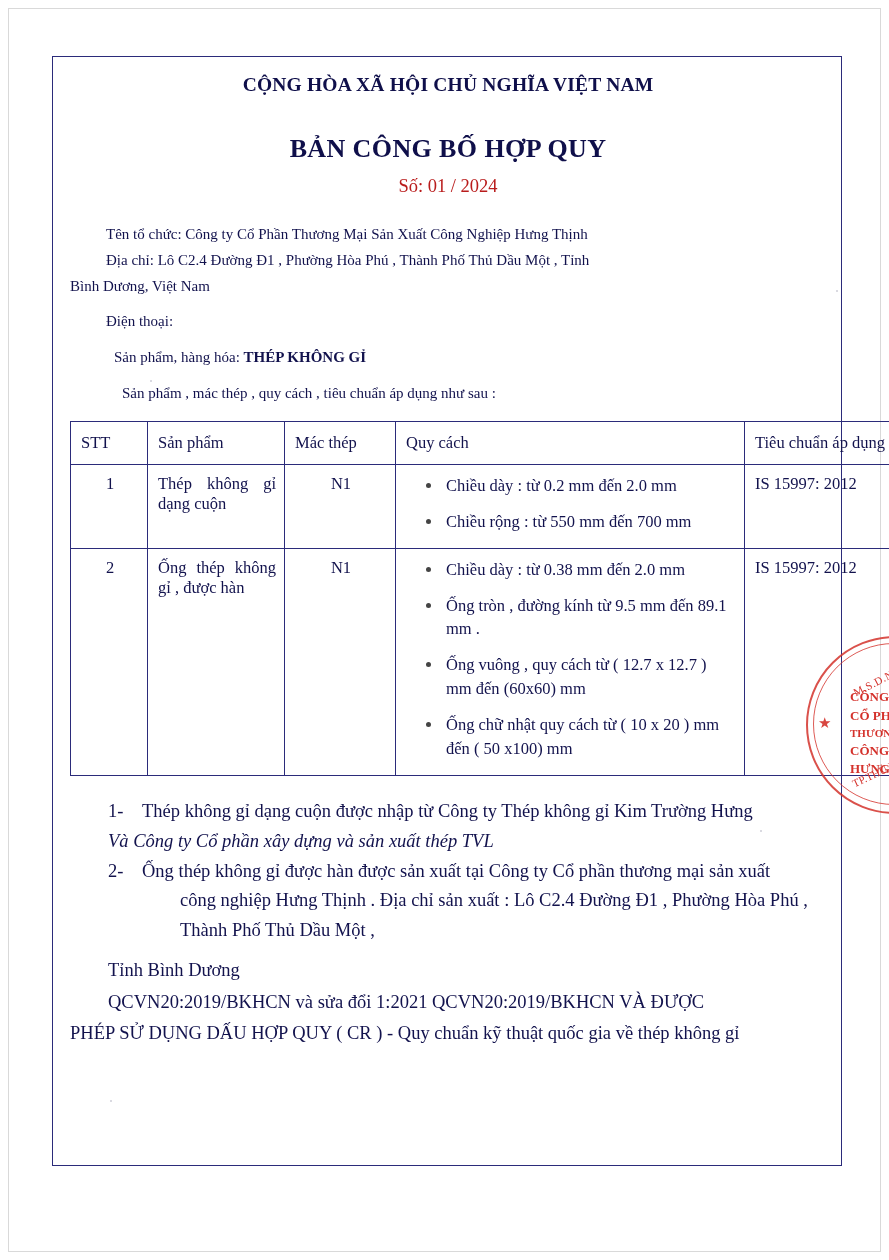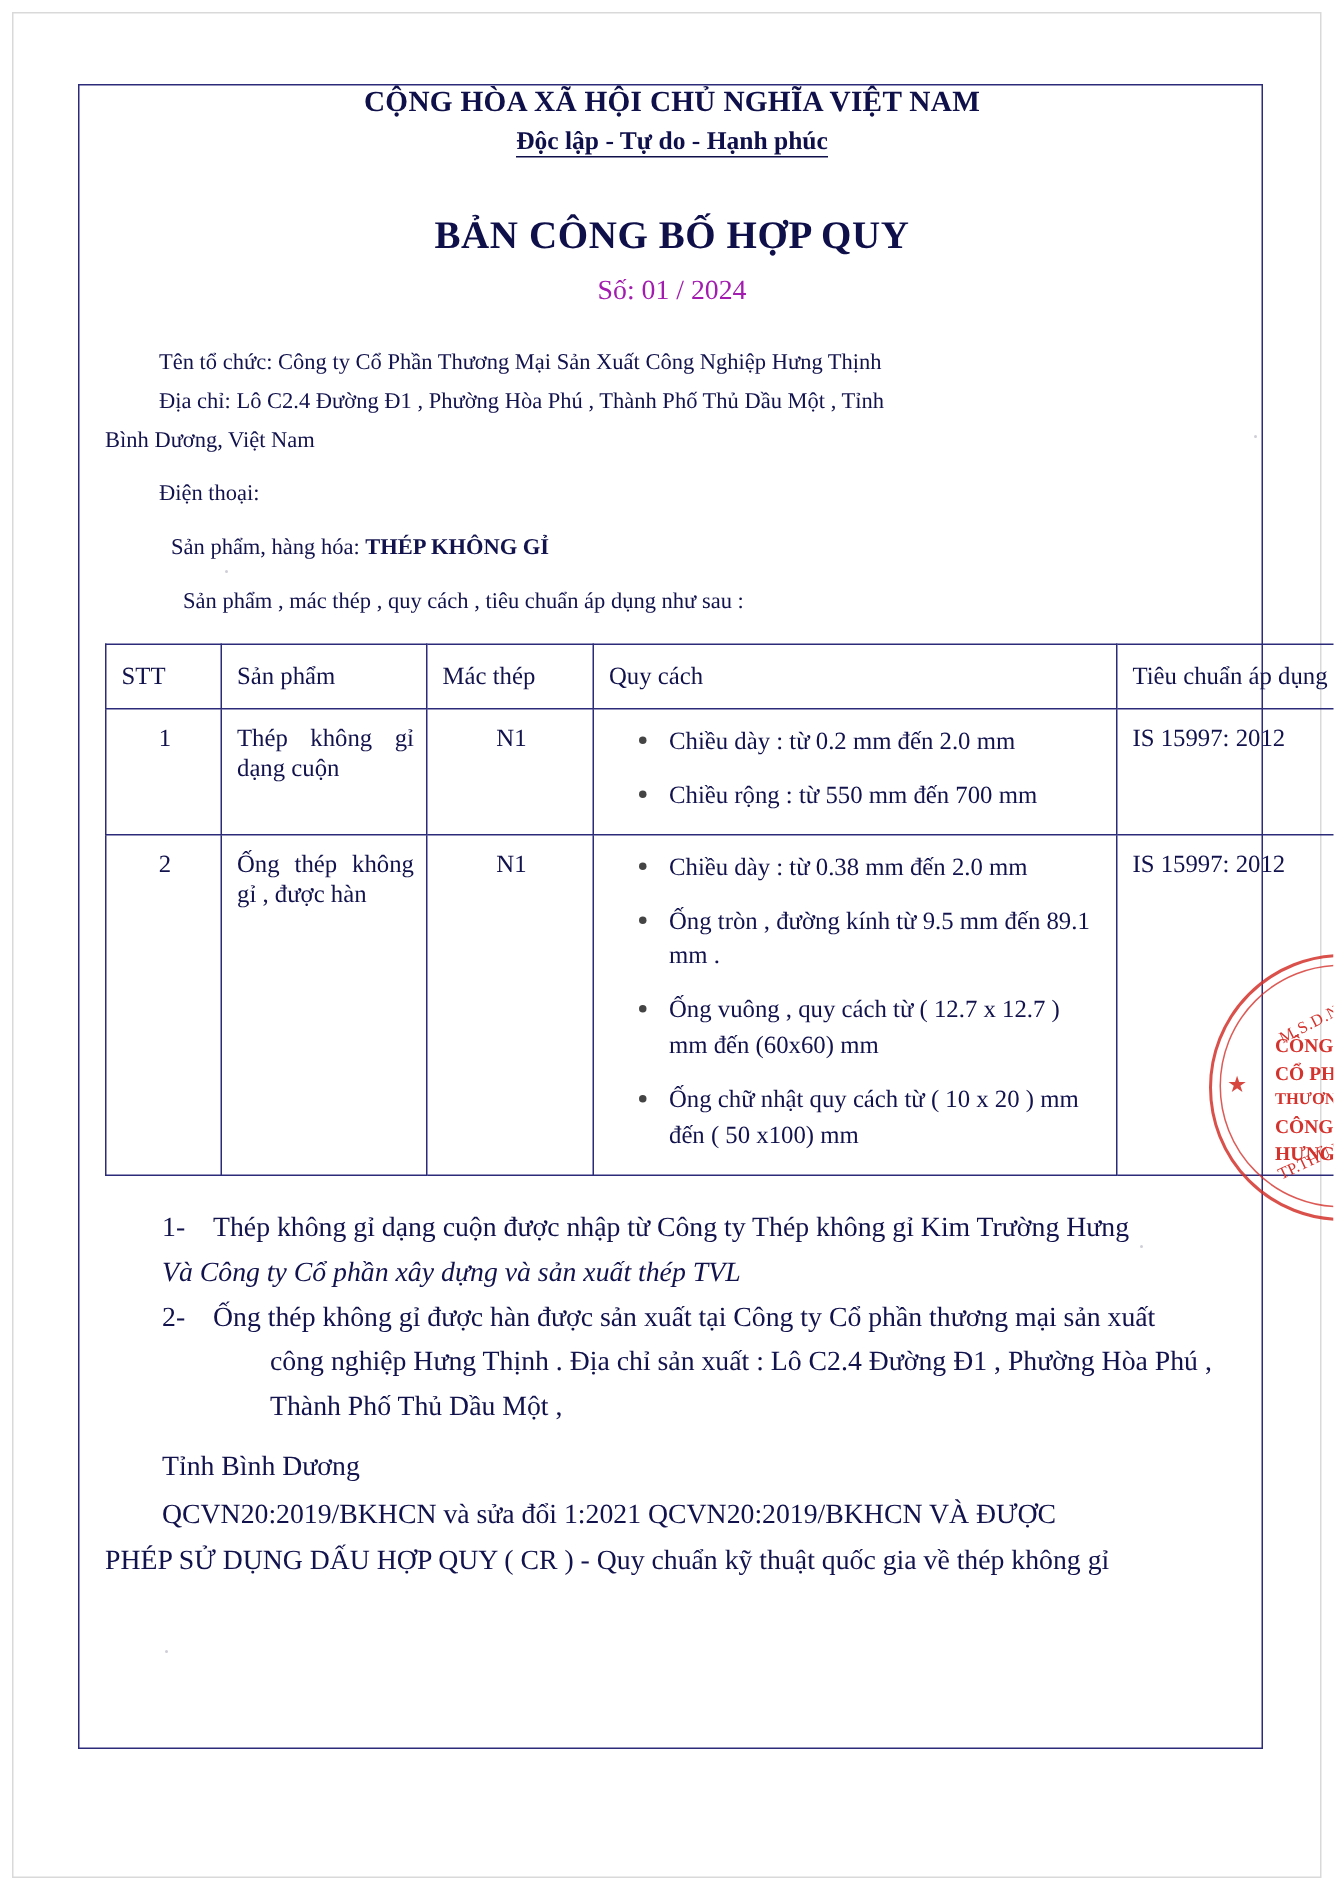--- a/index.html
+++ b/index.html
@@ -41,21 +41,21 @@
     top: 56px;
     width: 790px;
     height: 1110px;
     border: 1.6px solid #2b2b7a;
     box-sizing: border-box;
   }
 
   .content {
     position: absolute;
     left: 70px;
-    top: 56px;
+    top: 72px;
     width: 756px;
   }
 
   .center { text-align: center; }
 
   .national-title {
     font-size: 19.5px;
     font-weight: bold;
     letter-spacing: 0.2px;
     color: #0f0f4a;
@@ -74,21 +74,21 @@
 
   .doc-title {
     font-size: 26px;
     font-weight: bold;
     color: #0f0f4a;
     margin-top: 38px;
     letter-spacing: 0.4px;
   }
   .doc-number {
     font-size: 18.5px;
-    color: #a21caf;
+    color: #b91c1c;
     margin-top: 12px;
   }
 
   .body-block {
     margin-top: 26px;
     font-size: 15px;
     line-height: 1.52;
     color: #12124d;
   }
   .body-block p { margin: 0 0 3px 0; }
@@ -267,23 +267,20 @@
 
 <div class="page">
 
   <div class="scan-frame"></div>
 
   <div class="doc-border"></div>
 
   <div class="content">
 
     <div class="center national-title">CỘNG HÒA XÃ HỘI CHỦ NGHĨA VIỆT NAM</div>
-    <div class="center national-sub">
-      <span class="u">Độc lập - Tự do - Hạnh phúc</span>
-    </div>
 
     <div class="center doc-title">BẢN CÔNG BỐ HỢP QUY</div>
     <div class="center doc-number">Số: 01 / 2024</div>
 
     <div class="body-block">
       <p class="indent-1">Tên tổ chức: Công ty Cổ Phần Thương Mại Sản Xuất Công Nghiệp Hưng Thịnh</p>
       <p class="indent-1">Địa chỉ: Lô C2.4 Đường Đ1 , Phường Hòa Phú , Thành Phố Thủ Dầu Một , Tỉnh</p>
       <p>Bình Dương, Việt Nam</p>
       <div class="gap-sm"></div>
       <p class="indent-1">Điện thoại:</p>

